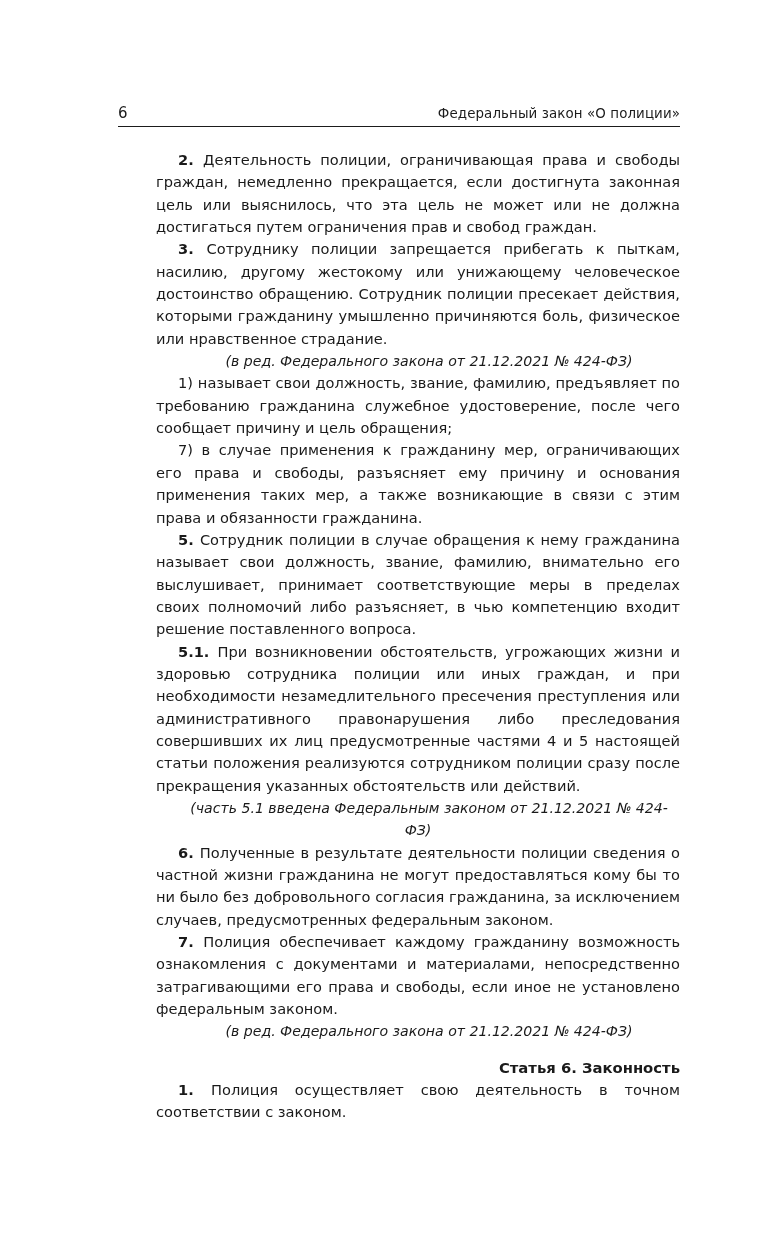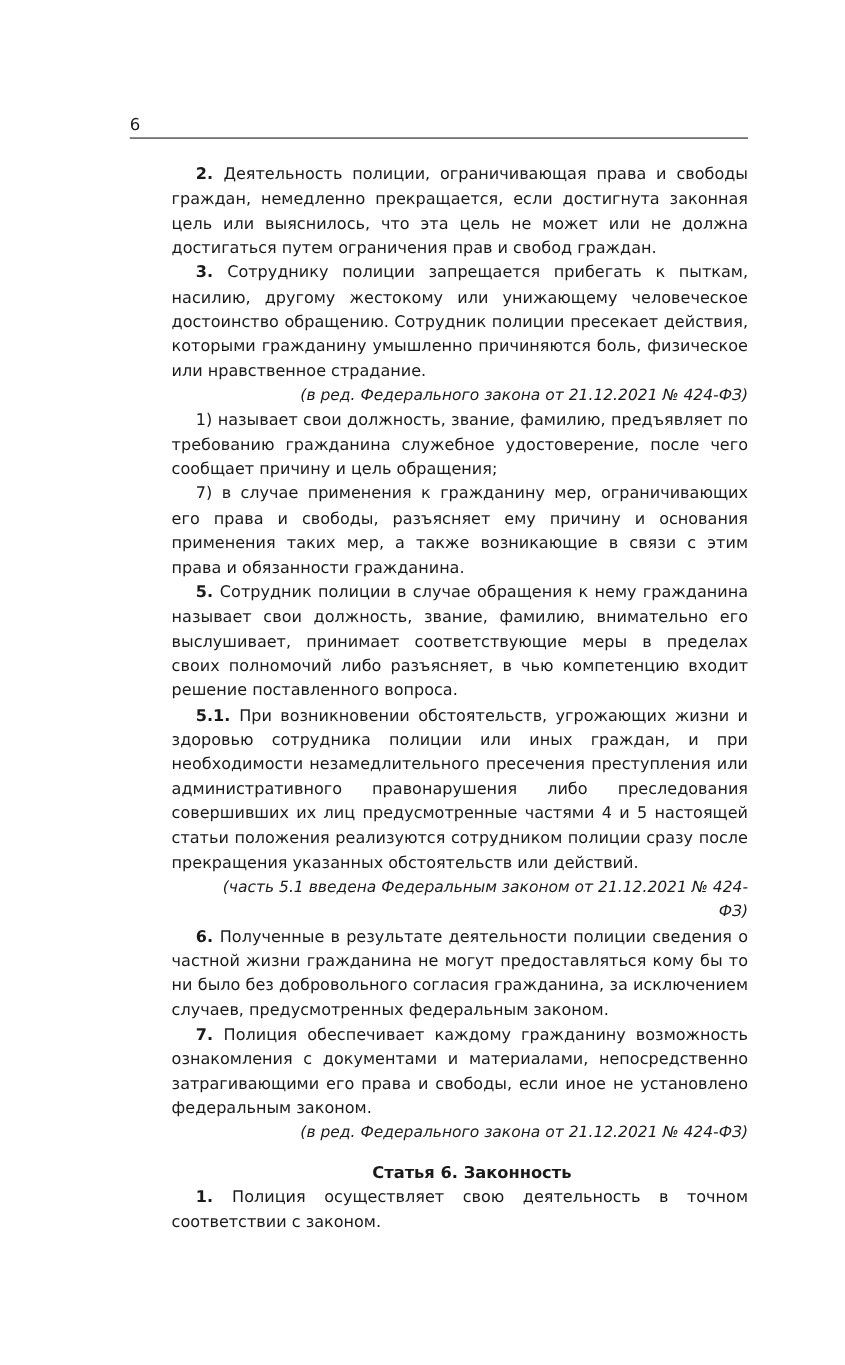--- a/index.html
+++ b/index.html
@@ -75,44 +75,45 @@
     text-indent: 22px;
     hyphens: manual;
   }
 
   p.para .num {
     font-weight: bold;
   }
 
   p.citation {
     margin: 0;
-    text-align: right;
+    text-align: center;
     text-indent: 22px;
     font-style: italic;
     font-size: 14.1px;
   }
 
   h2.article-heading {
     margin: 0;
     padding-top: 14px;
     font-size: 14.8px;
     line-height: 22.35px;
     font-weight: bold;
     text-indent: 22px;
-    text-align: center;
+    text-align: right;
   }
 </style>
 </head>
 <body>
 
 <div class="page">
   <div class="content-area">
 
     <div class="running-head">
       <span class="folio">6</span>
+      <span class="head-title">Федеральный закон «О полиции»</span>
     </div>
     <div class="head-rule"></div>
 
     <div class="body-text">
 
       <p class="para">
         <span class="num">2. </span>
         <span>Деятельность полиции, ограничивающая права и свободы граждан, немедленно прекращается, если достигнута законная цель или выяснилось, что эта цель не может или не должна достигаться путем ограничения прав и свобод граждан.</span>
       </p>
 

